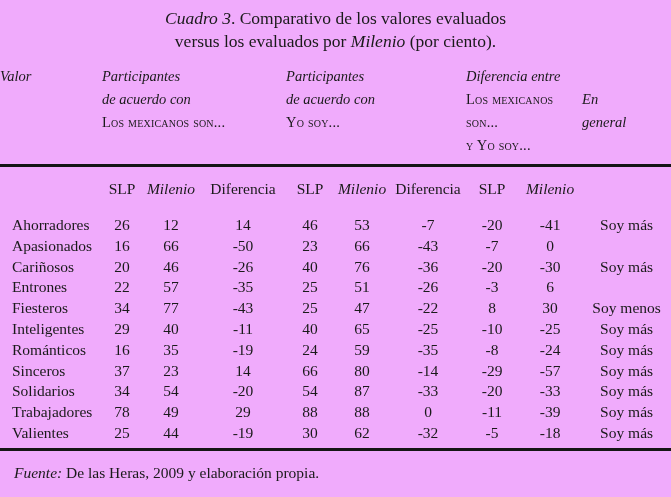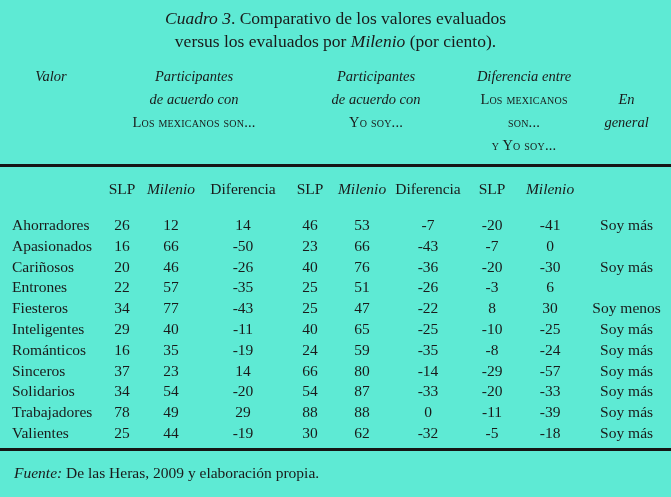--- a/index.html
+++ b/index.html
@@ -1,18 +1,18 @@
 <!DOCTYPE html>
 <html><head>
 <meta charset="utf-8">
 <style>
   html, body { margin: 0; padding: 0; }
   .page {
     width: 671px; height: 497px;
-    background: #5eead4;
+    background: #f0abfc;
     color: #1a1a1a;
     font-family: "Liberation Serif", "DejaVu Serif", serif;
     overflow: hidden;
     box-sizing: border-box;
   }
   .title {
     text-align: center;
     padding-top: 7px;
     font-size: 17.5px;
     line-height: 23px;
@@ -23,21 +23,21 @@
     width: 671px;
     border-collapse: collapse;
     table-layout: fixed;
     margin-top: 12px;
   }
   tr.groups th {
     font-weight: normal;
     vertical-align: top;
     border-bottom: 3px solid #151515;
     padding: 0 0 7px 0;
-    text-align: center;
+    text-align: left;
     margin-top: 20px;
   }
   .hline {
     font-style: italic;
     font-size: 14.5px;
     line-height: 23px;
     font-weight: normal;
   }
   .hline.sc { font-style: normal; }
   th.valor-h { text-align: left; padding-left: 14px; }

